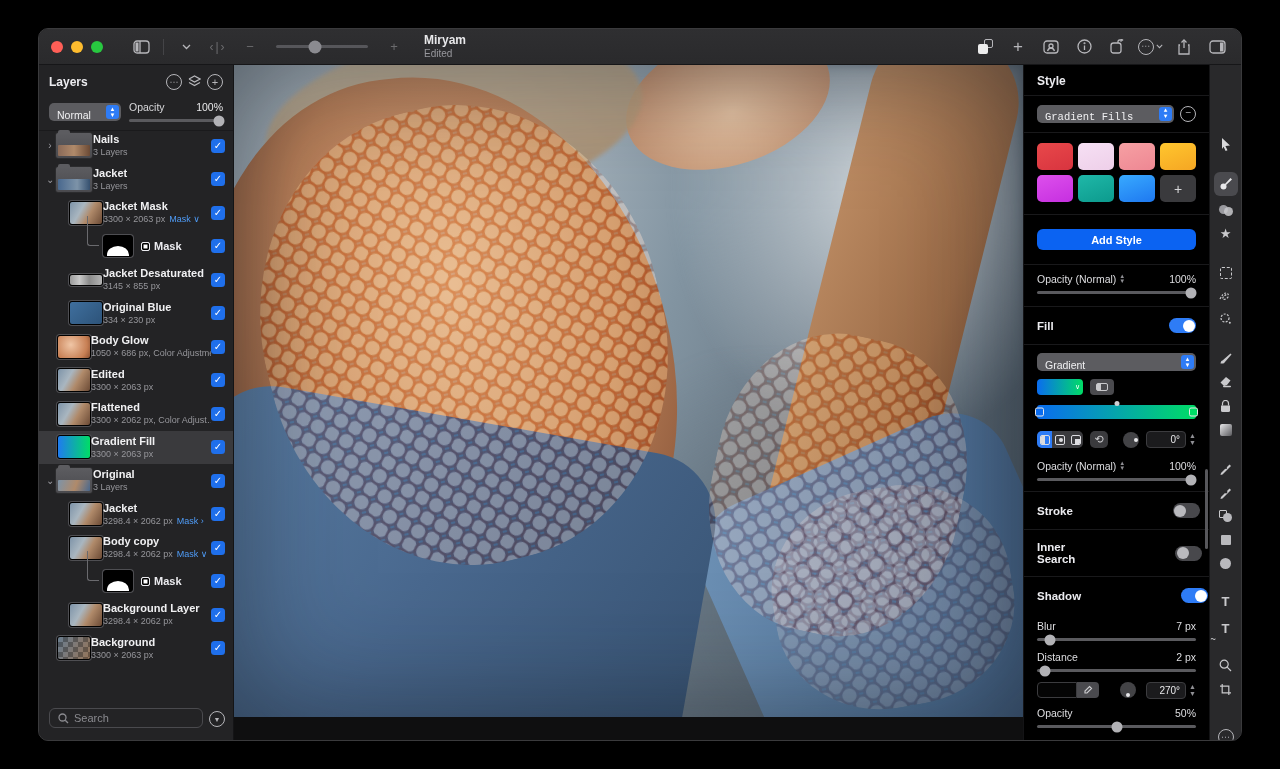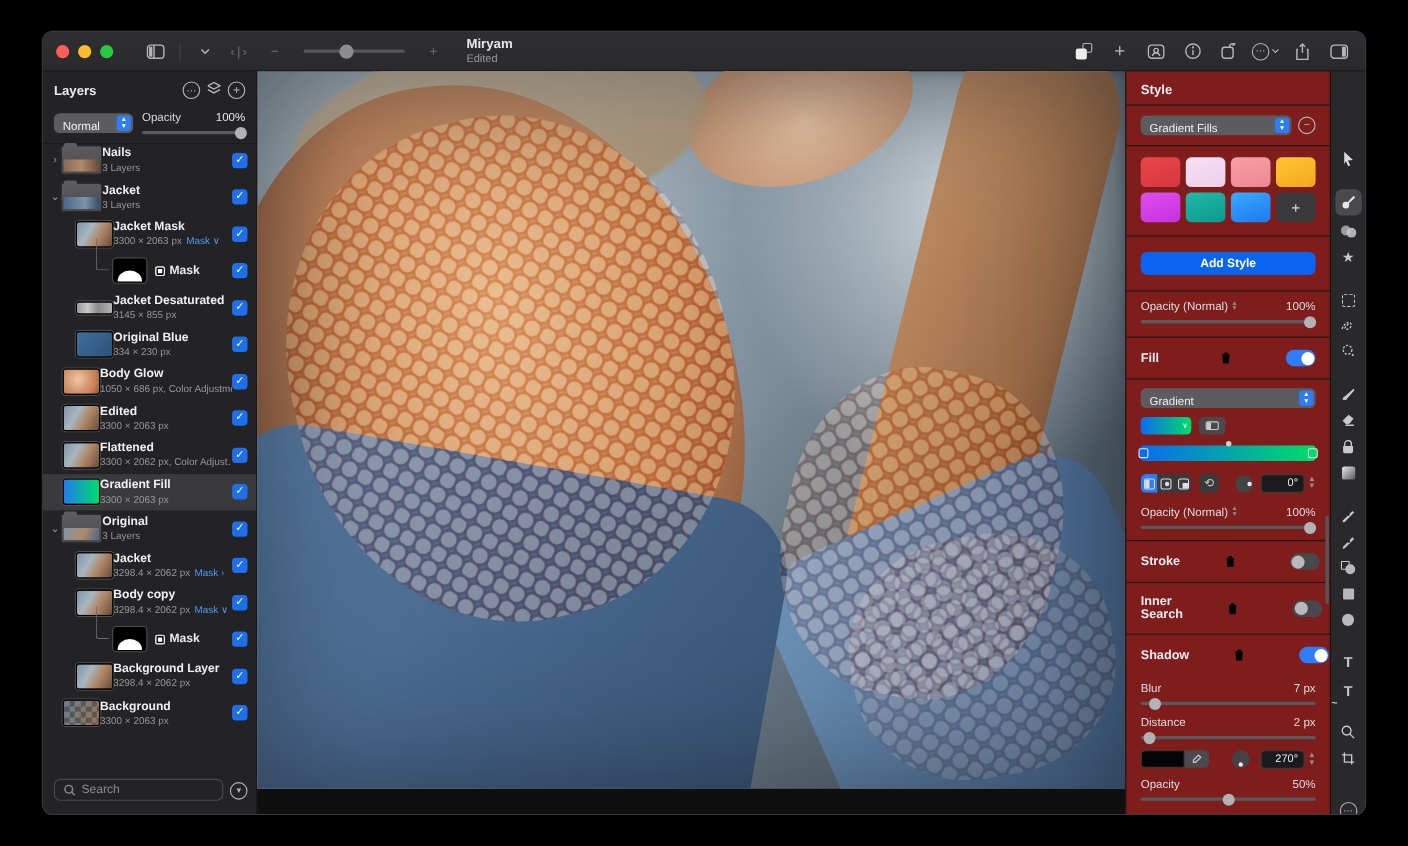--- a/index.html
+++ b/index.html
@@ -27,21 +27,21 @@
   .tb-right { margin-left:auto; display:flex; align-items:center; gap:9px; }
   .swapicon { position:relative; width:15px; height:15px; }
   .swapicon .b1{position:absolute; left:0; bottom:0; width:10px; height:10px; background:#ececec; border-radius:2px;}
   .swapicon .b2{position:absolute; right:0; top:0; width:9px; height:9px; border:1.3px solid #b6b6ba; border-radius:2px;}
   .circ { width:16px; height:16px; border:1.3px solid #b6b6ba; border-radius:50%; display:flex; align-items:center;
           justify-content:center; color:#b6b6ba; font-size:10px; line-height:1; }
   
   .content { position:absolute; top:36px; left:0; right:0; bottom:0; }
   .layers { position:absolute; left:0; top:0; bottom:0; width:195px; background:#232325; border-right:1px solid #141416; }
   .canvas { position:absolute; left:195px; right:218px; top:0; bottom:0; background:#0f0f10; }
-  .stylep { position:absolute; right:32px; top:0; bottom:0; width:186px; background:#7f1d1d; border-left:1px solid #141416; }
+  .stylep { position:absolute; right:32px; top:0; bottom:0; width:186px; background:#000000; border-left:1px solid #141416; }
   .tools  { position:absolute; right:0; top:0; bottom:0; width:32px; background:#29292b; border-left:1px solid #141416; }
   
   .lhead { display:flex; align-items:center; padding:8px 10px 6px; }
   .lhead .ttl { color:#ececf0; font-size:12px; font-weight:bold; flex:1; }
   .lhead .hic { display:flex; gap:6px; align-items:center; color:#b6b6ba; }
   .lctrl { display:flex; align-items:center; padding:4px 10px 8px; border-bottom:1px solid #1a1a1c; gap:8px; }
   .select { position:relative; background:#5c5c60; border-radius:5px; height:18px; display:flex; align-items:flex-end;
             color:#f0f0f2; font-size:10.5px; padding:0 20px 0 8px; }
   .select .stepper { position:absolute; right:2px; top:2px; bottom:2px; width:13px; background:#2e7cf6; border-radius:3px;
             color:#fff; font-size:6px; display:flex; flex-direction:column; align-items:center; justify-content:center; line-height:1; }
@@ -113,21 +113,21 @@
   .hexes { background-image:
              radial-gradient(circle, rgba(255,216,185,.95) 0 6.5px, rgba(150,64,30,.65) 7.5px 9.5px, rgba(0,0,0,0) 10px),
              radial-gradient(circle, rgba(255,216,185,.95) 0 6.5px, rgba(150,64,30,.65) 7.5px 9.5px, rgba(0,0,0,0) 10px);
            background-size:24px 21px; background-position:0 0,12px 10.5px;
            mix-blend-mode:soft-light; }
   .hexface { left:30px; top:40px; width:400px; height:460px; border-radius:48%; transform:rotate(-14deg); opacity:.95; }
   .hexarm  { right:60px; top:270px; width:250px; height:300px; border-radius:45%; transform:rotate(12deg); opacity:.8; }
   .hexsleeve{ right:10px; bottom:10px; width:240px; height:220px; border-radius:45%; transform:rotate(-10deg); opacity:.55; }
   .vign { inset:0; box-shadow:inset 0 0 120px rgba(20,25,32,.55); }
   .shead { color:#ececf0; font-size:12px; font-weight:bold; padding:9px 13px 7px; border-bottom:1px solid #19191b; }
-  .prow { display:flex; align-items:center; gap:6px; padding:9px 13px; border-bottom:1px solid #19191b; }
+  .prow { display:flex; align-items:center; gap:6px; padding:9px 13px; border-bottom:1px solid #19191b;font-family:Liberation Mono, monospace; }
   .prow .select { flex:1; }
   .swgrid { display:grid; grid-template-columns:repeat(4,1fr); gap:5px; padding:10px 13px 12px; border-bottom:1px solid #19191b; }
   .sw { height:27px; border-radius:5px; }
   .sw.plus { background:#3a3a3d; color:#d8d8da; display:flex; align-items:center; justify-content:center; font-size:14px; }
   .addstyle { display:block; margin:14px 13px; height:21px; width:calc(100% - 26px); background:#0b63f2; border:none;
               border-radius:6px; color:#fff; font-size:11px; font-weight:bold; font-family:inherit; }
   .oprow { padding:8px 13px 12px; border-bottom:1px solid #19191b; }
   .lblrow { display:flex; justify-content:space-between; align-items:center; color:#dedee1; font-size:10.5px; }
   .lblrow .lb { display:flex; align-items:center; gap:3px; }
   .mini-stepper { color:#8f8f94; font-size:6px; line-height:.9; display:inline-flex; flex-direction:column; }

